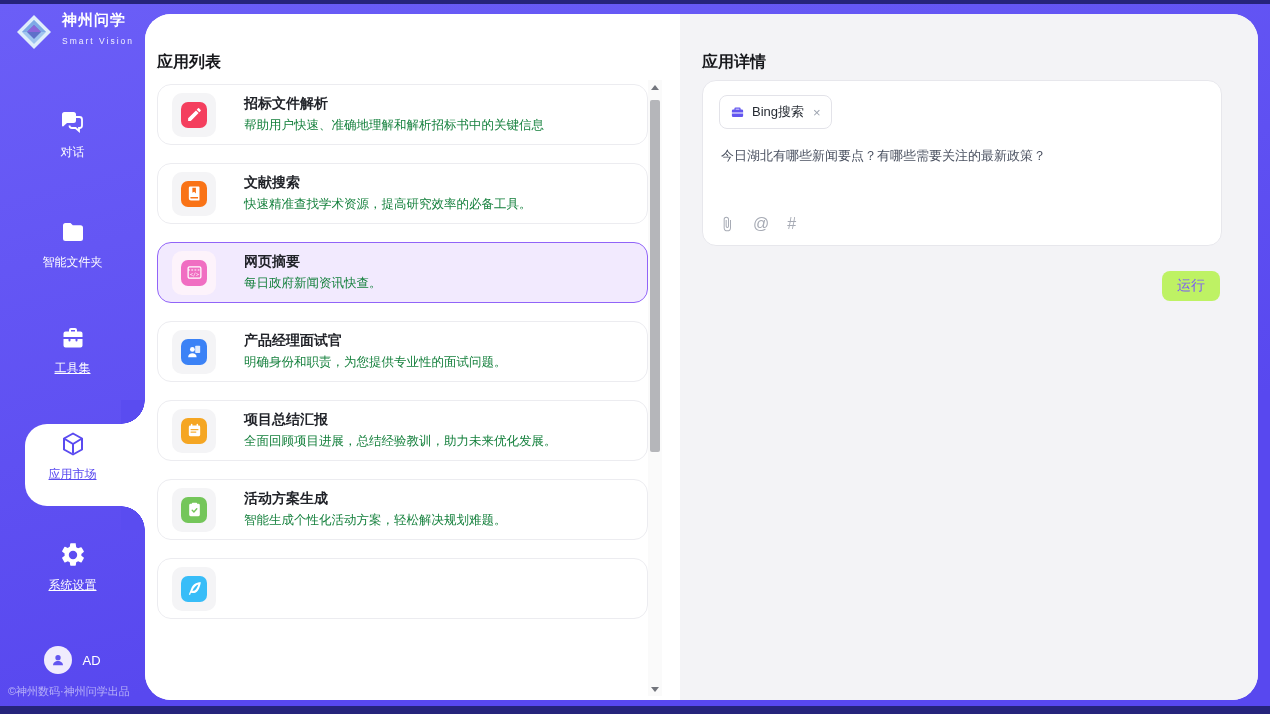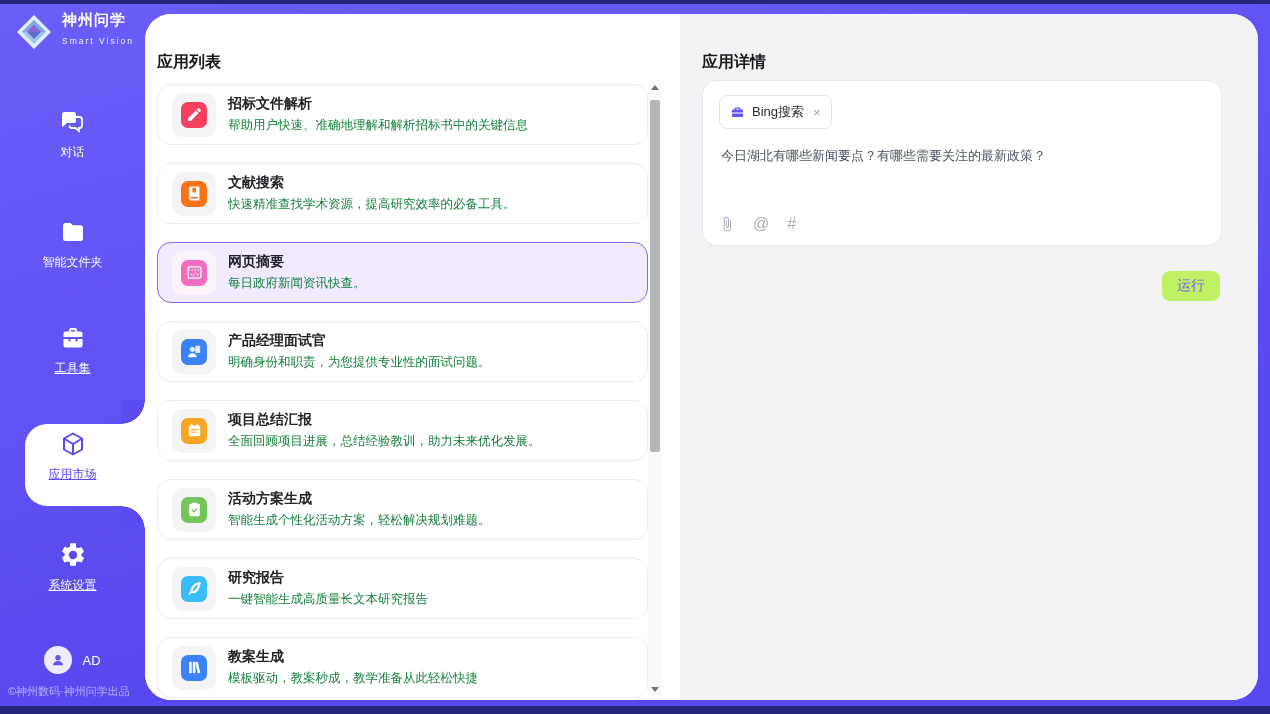--- a/index.html
+++ b/index.html
@@ -35,21 +35,21 @@
   .user-name{color:#fff;font-size:13px;}
   .copyright{position:absolute;left:8px;top:684px;color:rgba(255,255,255,.55);font-size:11px;z-index:3;}
   
   .content{position:absolute;left:145px;top:14px;width:1113px;height:686px;border-radius:26px;
            overflow:hidden;display:flex;background:#fff;z-index:1;}
   .left-panel{position:relative;width:535px;background:#fff;flex:none;}
   .panel-title{font-size:16px;font-weight:bold;color:#17181c;}
   .left-panel .panel-title{position:absolute;left:12px;top:38px;}
   .app-list{position:absolute;left:12px;top:70px;width:491px;bottom:0;overflow:hidden;}
   .app-card{height:59px;border:1px solid #ececf0;border-radius:14px;margin-bottom:18px;
-            display:flex;align-items:center;padding:0 14px;gap:12px;background:#fff;cursor:pointer;}
+            display:flex;align-items:center;padding:0 14px;gap:28px;background:#fff;cursor:pointer;}
   .app-card.selected{background:#f2eafe;border:1px solid #9164f8;}
   .app-icon-box{width:44px;height:44px;border-radius:10px;background:#f4f4f6;flex:none;
                 display:flex;align-items:center;justify-content:center;}
   .app-card.selected .app-icon-box{background:#fdf3fb;}
   .app-glyph{width:26px;height:26px;border-radius:7px;display:flex;align-items:center;justify-content:center;}
   .app-glyph svg{width:17px;height:17px;display:block;}
   .app-text{display:flex;flex-direction:column;gap:4px;min-width:0;}
   .app-name{font-size:14px;font-weight:bold;color:#212329;}
   .app-desc{font-size:12.5px;color:#15803d;white-space:nowrap;}
   
@@ -242,39 +242,20 @@
               <span class="app-desc">智能生成个性化活动方案，轻松解决规划难题。</span>
             </div>
           </div>
           <div class="app-card">
             <div class="app-icon-box">
               <div class="app-glyph" style="background: rgb(56, 189, 248);">
                 <svg viewBox="0 0 24 24">
                   <path fill="#fff" d="M21 3c-7 0-12 3.5-14 10l-3 7.5 1.7.6 1.3-3.1c1 .3 2 .4 2.8.4 6.5 0 9.2-6 11.2-15.4zM9 15c2-5 5-7.5 8.5-8.8C15 12.5 13 15.6 9 15z"></path>
                 </svg>
               </div>
-            </div>
-            <div class="app-text">
-              <span class="app-name">研究报告</span>
-              <span class="app-desc">一键智能生成高质量长文本研究报告</span>
-            </div>
-          </div>
-          <div class="app-card">
-            <div class="app-icon-box">
-              <div class="app-glyph" style="background: rgb(59, 130, 246);">
-                <svg viewBox="0 0 24 24">
-                  <rect x="4.5" y="4" width="3.6" height="16" rx="1" fill="#fff"></rect>
-                  <rect x="9.6" y="4" width="3.6" height="16" rx="1" fill="#fff"></rect>
-                  <rect x="14.8" y="4.3" width="3.6" height="16" rx="1" fill="#fff" transform="rotate(-13 16.6 12.3)"></rect>
-                </svg>
-              </div>
-            </div>
-            <div class="app-text">
-              <span class="app-name">教案生成</span>
-              <span class="app-desc">模板驱动，教案秒成，教学准备从此轻松快捷</span>
             </div>
           </div>
         </div>
       <div class="sbar">
         <div class="sbar-arrow up">
             <div class="tri-up"></div>
           </div>
         <div class="sbar-thumb"></div>
         <div class="sbar-arrow down">
             <div class="tri-down"></div>

